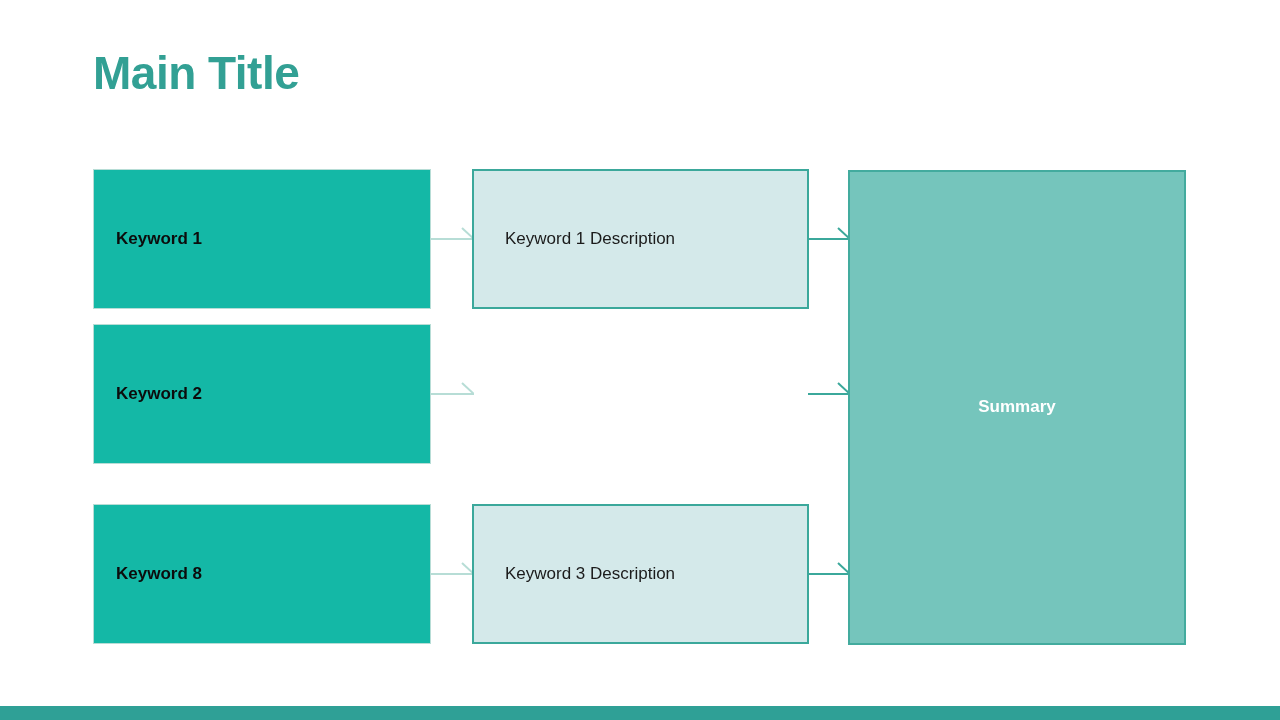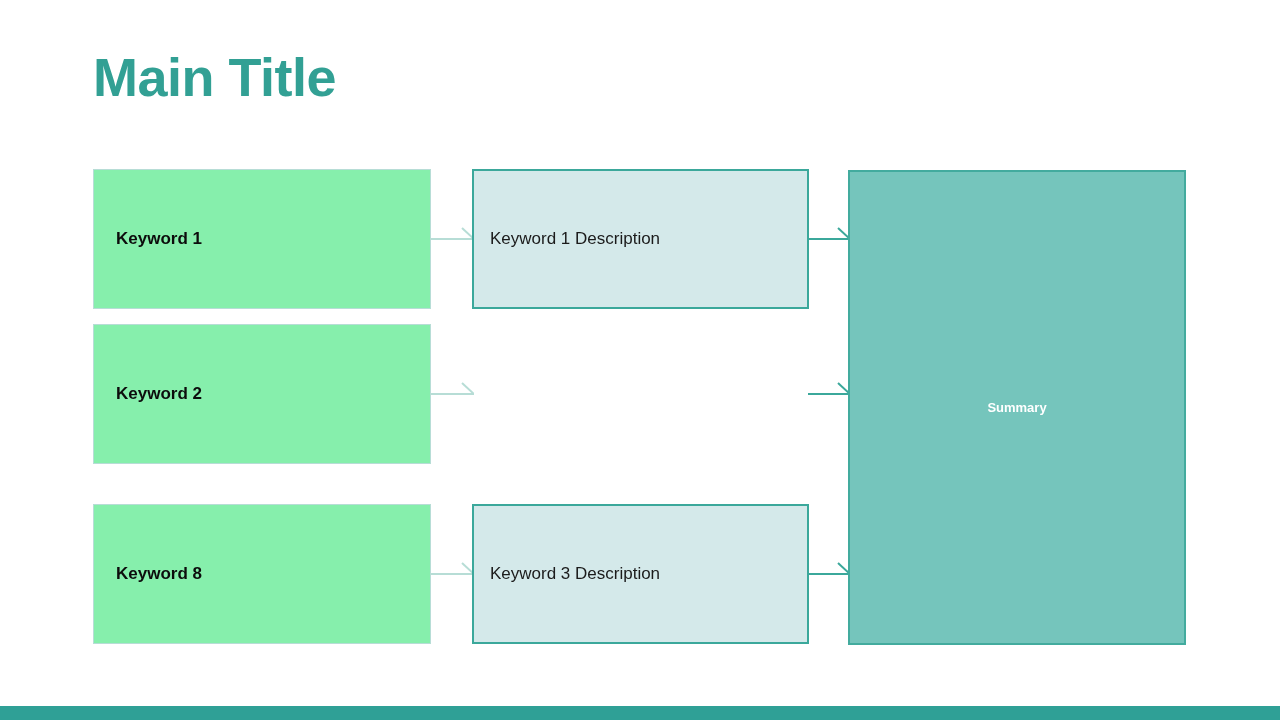--- a/index.html
+++ b/index.html
@@ -13,21 +13,21 @@
     font-family: "Liberation Sans", sans-serif;
     overflow: hidden;
     position: relative;
   }
 
   
   .page-title {
     position: absolute;
     left: 93px;
     top: 50px;
-    font-size: 54px;
+    font-size: 46px;
     font-weight: bold;
     letter-spacing: -0.5px;
     color: #32a094;
     line-height: 1;
     white-space: nowrap;
   }
 
   
   .diagram {
     position: absolute;
@@ -48,21 +48,21 @@
   .row-2 { top: 504px; }
 
   
   .keyword-box {
     position: absolute;
     left: 93px;
     top: 0;
     width: 338px;
     height: 140px;
     box-sizing: border-box;
-    background: #86efac;
+    background: #14b8a6;
     border: 1px solid #b7ddd6;
     display: flex;
     align-items: center;
   }
   .keyword-label {
     padding-left: 22px;
     font-size: 17px;
     font-weight: bold;
     color: #0c0c0c;
     line-height: 1.2;
@@ -92,21 +92,21 @@
     top: 0;
     width: 337px;
     height: 140px;
     box-sizing: border-box;
     background: #d4e9ea;
     border: 2px solid #3ba89b;
     display: flex;
     align-items: center;
   }
   .desc-label {
-    padding-left: 16px;
+    padding-left: 31px;
     font-size: 17px;
     font-weight: normal;
     color: #1b1b1b;
     line-height: 1.2;
   }
 
   
   .summary-box {
     position: absolute;
     left: 848px;
@@ -114,21 +114,21 @@
     width: 338px;
     height: 475px;
     box-sizing: border-box;
     background: #75c5bc;
     border: 2px solid #43ab9e;
     display: flex;
     align-items: center;
     justify-content: center;
   }
   .summary-label {
-    font-size: 13px;
+    font-size: 17px;
     font-weight: bold;
     color: #ffffff;
     line-height: 1.2;
   }
 
   
   .bottom-bar {
     position: absolute;
     left: 0;
     top: 706px;

